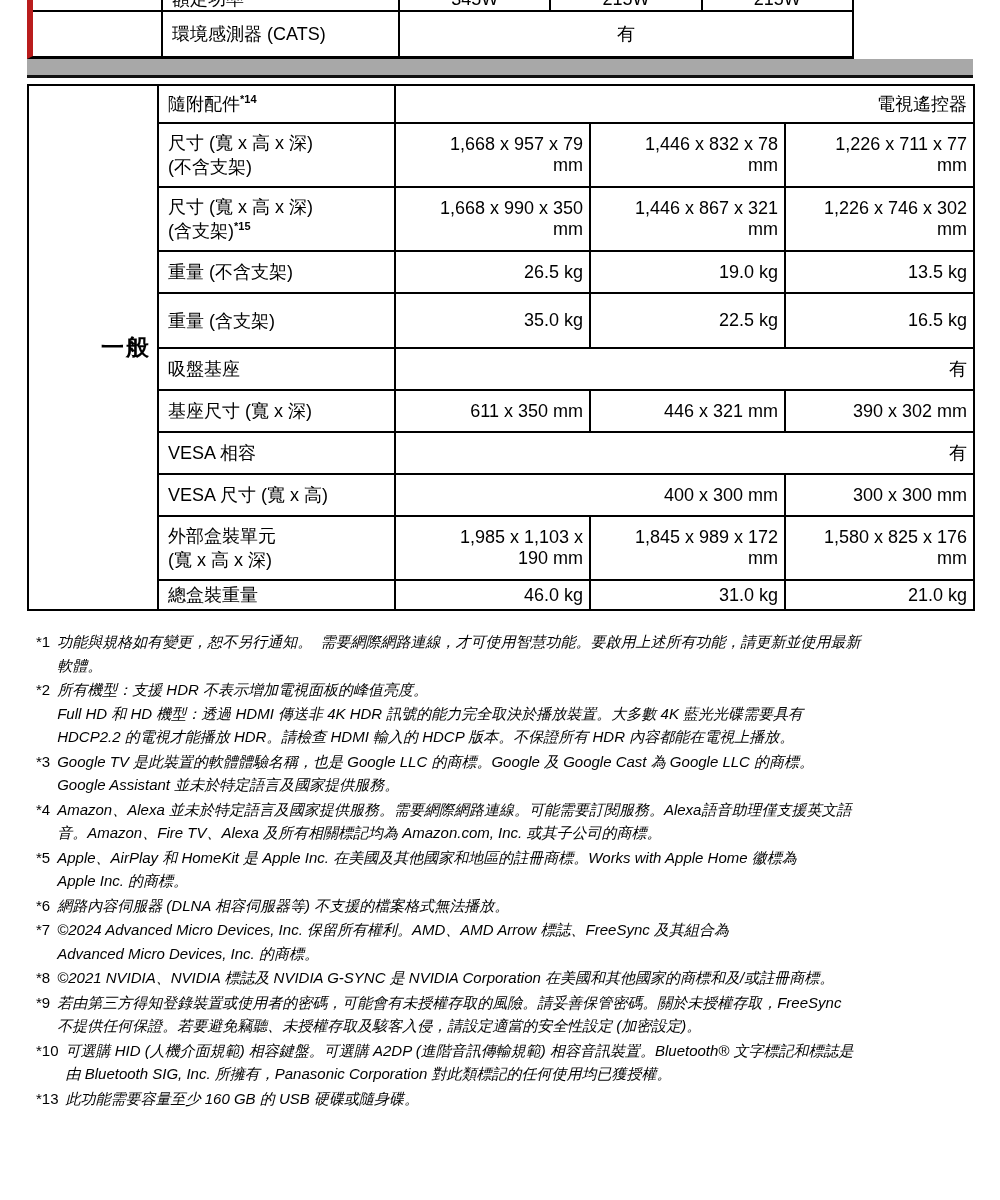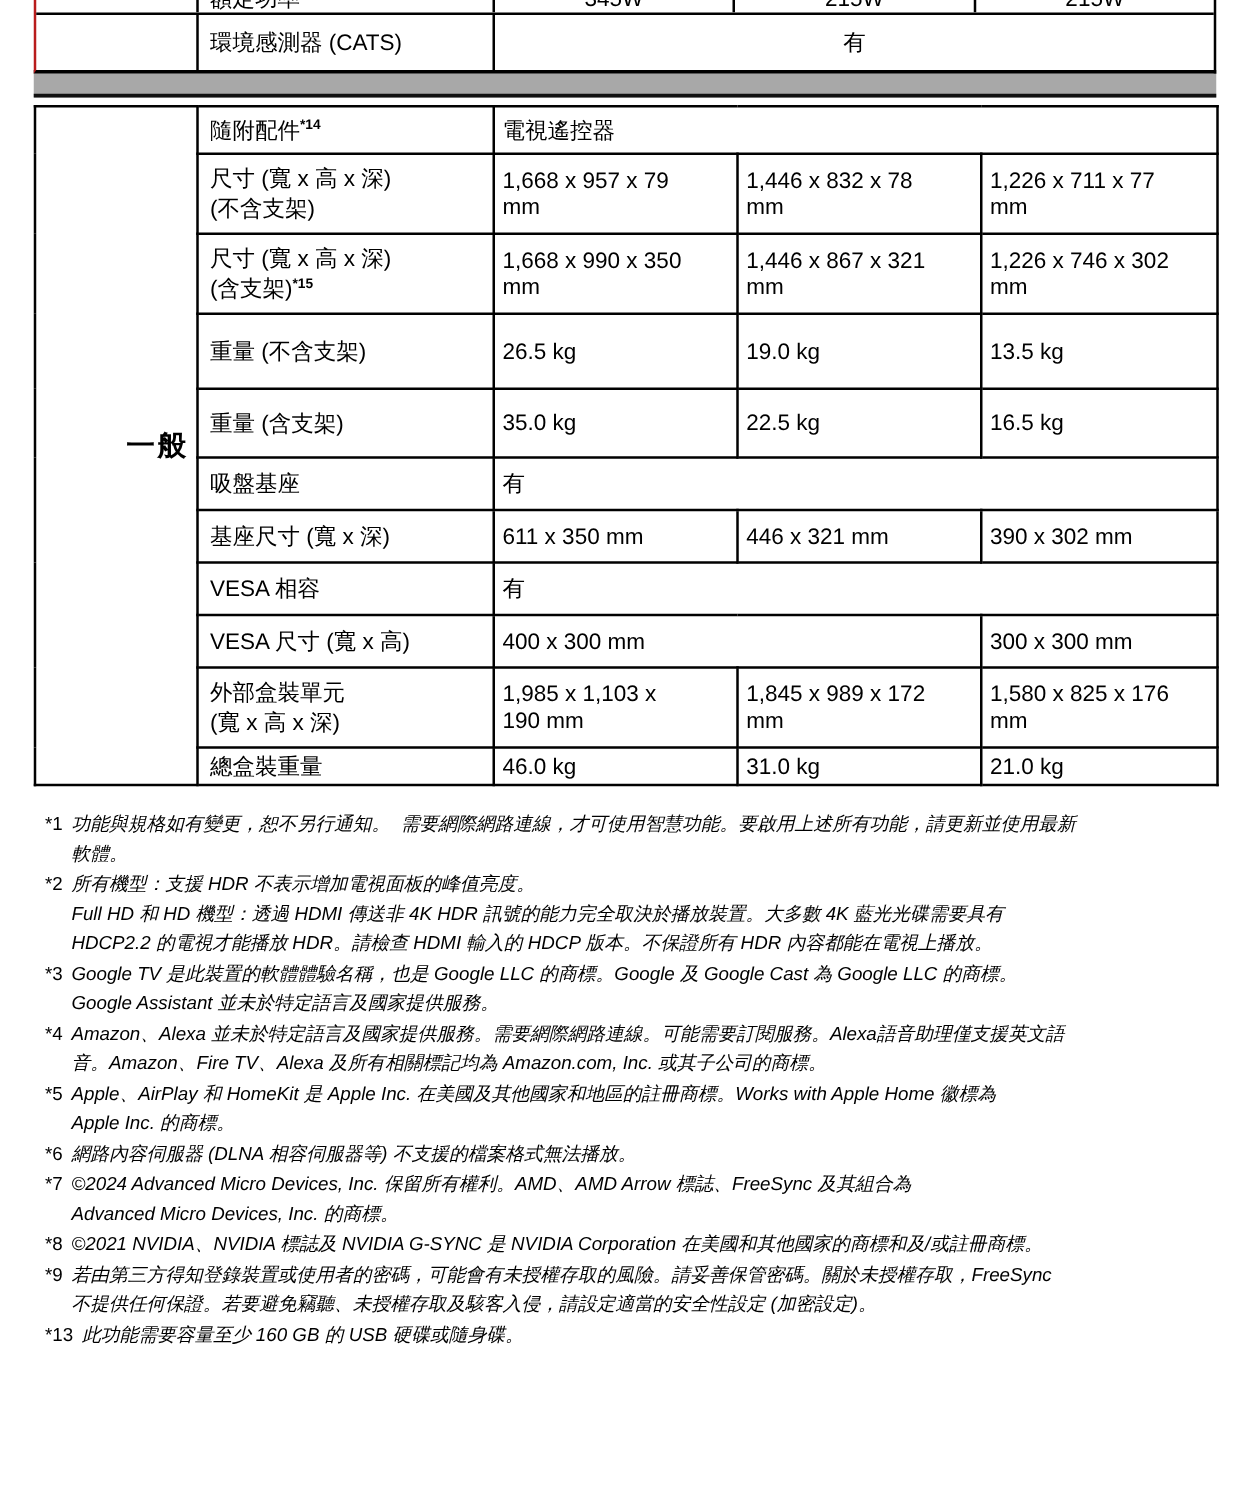--- a/index.html
+++ b/index.html
@@ -8,22 +8,22 @@
     background: #ffffff;
     overflow: hidden;
     font-family: "Liberation Sans", "DejaVu Sans", sans-serif;
     color: #000;
   }
   .sheet { position: relative; width: 1000px; height: 1200px; }
 
   
   .toptable {
     margin-left: 27px;
-    width: 946px;
-    border-left: 2px solid #b91c1c;
+    width: 827px;
+    border-left: 6px solid #b91c1c;
     border-right: 2px solid #000;
     border-bottom: 3px solid #000;
     box-sizing: border-box;
   }
   .trow { display: flex; box-sizing: border-box; }
   .trow .tcell { box-sizing: border-box; }
   .cell-g { width: 130px; border-right: 2px solid #000; }
   .cell-l { width: 237px; border-right: 2px solid #000; padding-left: 9px;
             display: flex; align-items: center; font-size: 18px; }
   .cell-v { flex: 1; display: flex; align-items: center; justify-content: center;
@@ -58,21 +58,21 @@
     box-sizing: border-box;
   }
   table.spec td.group {
     text-align: right;
     vertical-align: middle;
     font-size: 23px;
     font-weight: 700;
     letter-spacing: 2px;
   }
   table.spec td.lab { text-align: left; padding-left: 9px; vertical-align: middle; }
-  table.spec td.val { text-align: left; vertical-align: middle; }
+  table.spec td.val { text-align: right; vertical-align: middle; }
   .pre { white-space: pre-wrap; }
   sup.fnref { font-size: 11px; font-weight: 700; vertical-align: super; line-height: 0; }
 
   
   .footnotes { margin: 19px 18px 0 36px; }
   .fn { display: flex; gap: 7px; font-size: 15px; line-height: 23.5px; margin-bottom: 1px; }
   .fn-marker { white-space: nowrap; }
   .fn-text { flex: 1; white-space: pre-wrap; font-style: italic; }
 </style>
 </head>
@@ -132,21 +132,21 @@
       <tr style="height:64px">
         <td class="lab"><span class="pre">尺寸 (寬 x 高 x 深)
 (含支架)</span><sup class="fnref">*15</sup></td>
         <td class="val"><span class="pre">1,668 x 990 x 350
 mm</span></td>
         <td class="val"><span class="pre">1,446 x 867 x 321
 mm</span></td>
         <td class="val"><span class="pre">1,226 x 746 x 302
 mm</span></td>
       </tr>
-      <tr style="height:60px">
+      <tr style="height:42px">
         <td class="lab"><span class="pre">重量 (不含支架)</span></td>
         <td class="val"><span class="pre">26.5 kg</span></td>
         <td class="val"><span class="pre">19.0 kg</span></td>
         <td class="val"><span class="pre">13.5 kg</span></td>
       </tr>
       <tr style="height:55px">
         <td class="lab"><span class="pre">重量 (含支架)</span></td>
         <td class="val"><span class="pre">35.0 kg</span></td>
         <td class="val"><span class="pre">22.5 kg</span></td>
         <td class="val"><span class="pre">16.5 kg</span></td>
@@ -228,18 +228,23 @@
     <div class="fn">
         <span class="fn-marker">*8</span>
         <span class="fn-text">©2021 NVIDIA、NVIDIA 標誌及 NVIDIA G-SYNC 是 NVIDIA Corporation 在美國和其他國家的商標和及/或註冊商標。</span>
       </div>
     <div class="fn">
         <span class="fn-marker">*9</span>
         <span class="fn-text">若由第三方得知登錄裝置或使用者的密碼，可能會有未授權存取的風險。請妥善保管密碼。關於未授權存取，FreeSync
 不提供任何保證。若要避免竊聽、未授權存取及駭客入侵，請設定適當的安全性設定 (加密設定)。</span>
       </div>
     <div class="fn">
+        <span class="fn-marker">*10</span>
+        <span class="fn-text">可選購 HID (人機介面規範) 相容鍵盤。可選購 A2DP (進階音訊傳輸規範) 相容音訊裝置。Bluetooth® 文字標記和標誌是
+由 Bluetooth SIG, Inc. 所擁有，Panasonic Corporation 對此類標記的任何使用均已獲授權。</span>
+      </div>
+    <div class="fn">
         <span class="fn-marker">*13</span>
         <span class="fn-text">此功能需要容量至少 160 GB 的 USB 硬碟或隨身碟。</span>
       </div>
   </div>
 
 </div>
 
 </body></html>

